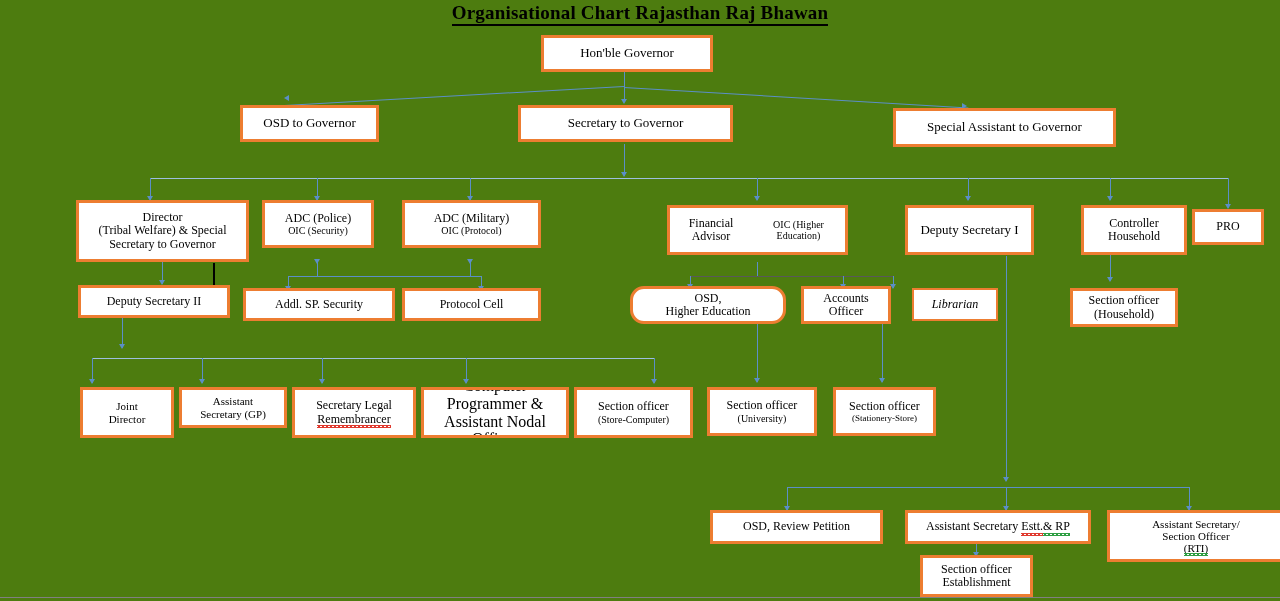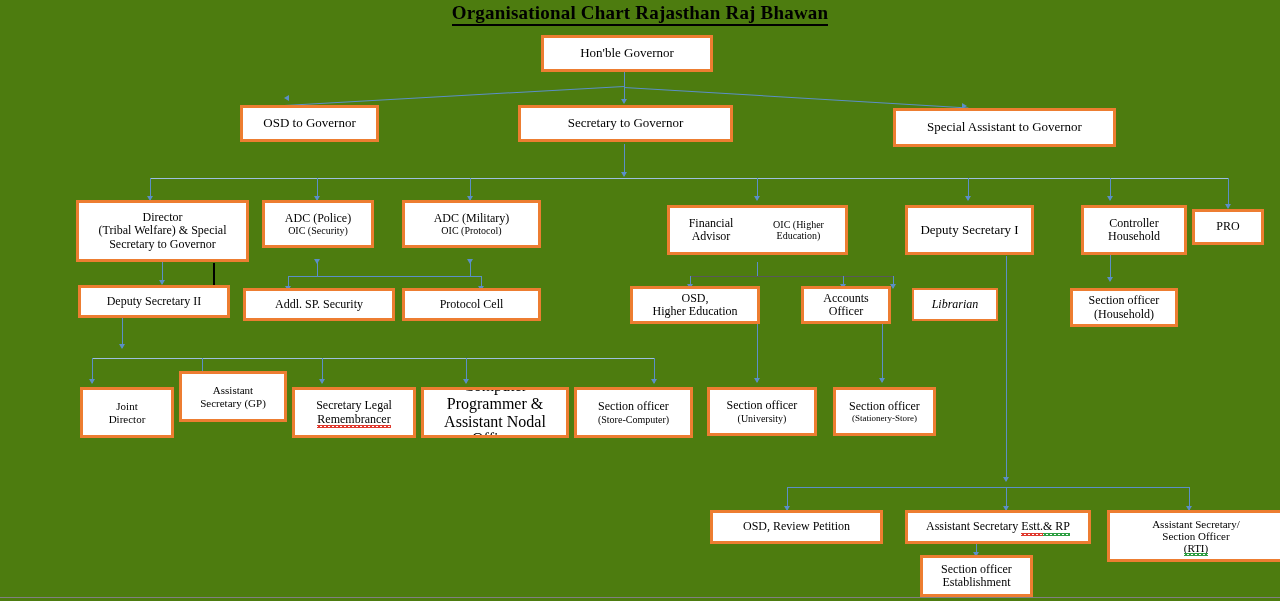--- a/index.html
+++ b/index.html
@@ -258,21 +258,21 @@
   </div>
 
   <div class="node fs12" style="left:243px;top:288px;width:152px;height:33px;">
     <span class="l1">Addl. SP. Security</span>
   </div>
 
   <div class="node fs12" style="left:402px;top:288px;width:139px;height:33px;">
     <span class="l1">Protocol Cell</span>
   </div>
 
-  <div class="node fs12" style="left:630px;top:286px;width:130px;height:38px;flex-direction:column;">
+  <div class="node fs12" style="left:630px;top:286px;width:156px;height:38px;flex-direction:column;border-radius:14px;">
     <span class="l1">OSD,</span>
     <span class="l2">Higher Education</span>
   </div>
 
   <div class="node fs12" style="left:801px;top:286px;width:90px;height:38px;flex-direction:column;">
     <span class="l1">Accounts</span>
     <span class="l2">Officer</span>
   </div>
 
   <div class="node thin fs12" style="left:912px;top:288px;width:86px;height:33px;font-style:italic;">
@@ -282,21 +282,21 @@
   <div class="node fs12" style="left:1070px;top:288px;width:108px;height:39px;flex-direction:column;">
     <span class="l1">Section officer</span>
     <span class="l2">(Household)</span>
   </div>
 
   <div class="node fs11" style="left:80px;top:387px;width:94px;height:51px;flex-direction:column;">
     <span class="l1">Joint</span>
     <span class="l2">Director</span>
   </div>
 
-  <div class="node fs11" style="left:179px;top:371px;width:108px;height:51px;flex-direction:column;">
+  <div class="node fs11" style="left:179px;top:387px;width:108px;height:41px;flex-direction:column;">
     <span class="l1">Assistant</span>
     <span class="l2">Secretary (GP)</span>
   </div>
 
   <div class="node fs12" style="left:292px;top:387px;width:124px;height:51px;flex-direction:column;">
     <span class="l1">Secretary Legal</span>
     <span class="l2 sq">Remembrancer</span>
   </div>
 
   <div class="node fs10" style="left:421px;top:387px;width:148px;height:51px;flex-direction:column;">

